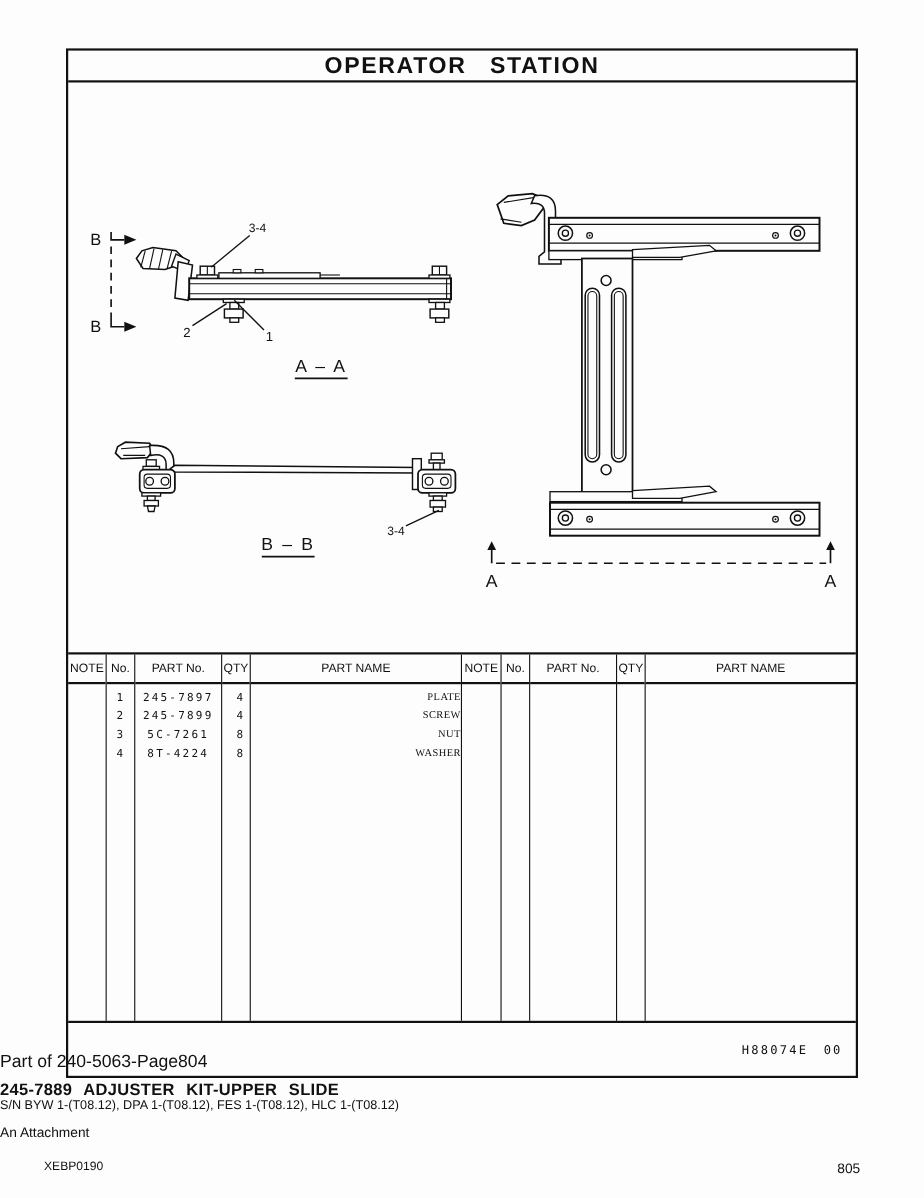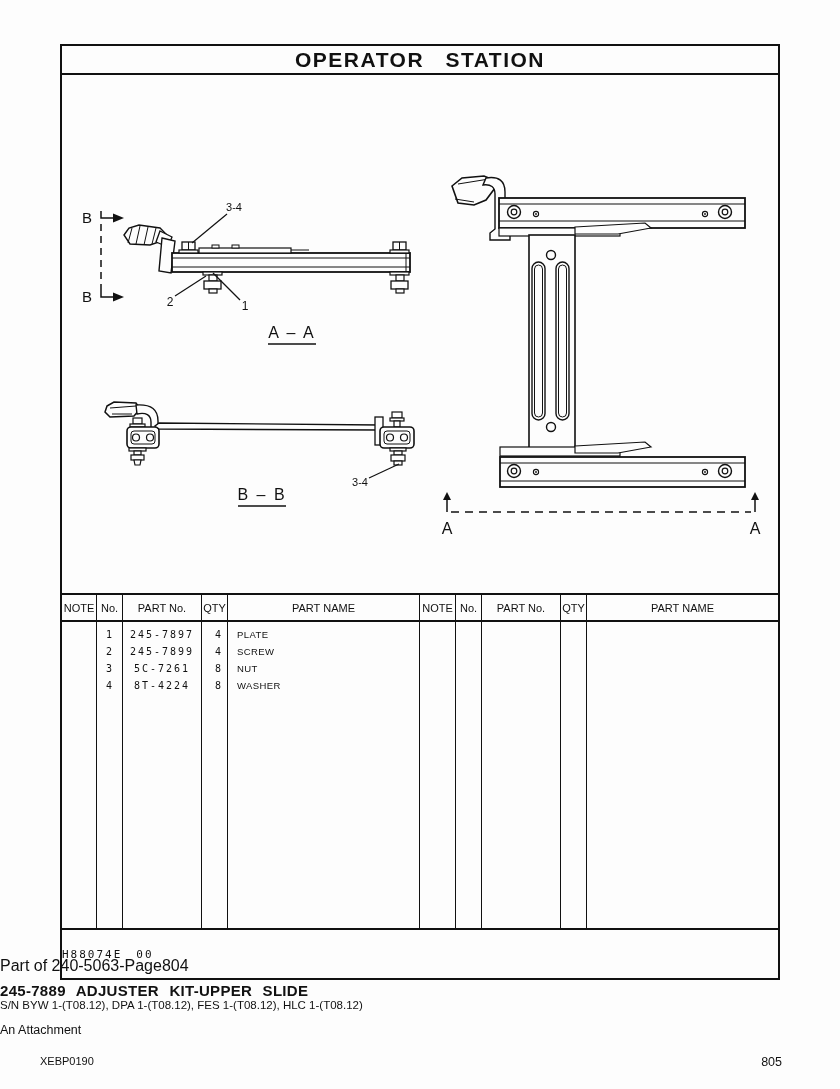--- a/index.html
+++ b/index.html
@@ -44,24 +44,24 @@
     font-size:11px; white-space:nowrap;
   }
   .pt-body { flex:1; padding-top:4px; }
   .pt-cell {
     height:17px; line-height:17px; font-size:10px; white-space:nowrap;
     font-family:"DejaVu Sans Mono", monospace;
   }
   .c-no .pt-cell   { text-align:center; letter-spacing:1px; }
   .c-part .pt-cell { text-align:center; letter-spacing:2px; }
   .c-qty .pt-cell  { text-align:right; padding-right:5px; letter-spacing:1px; }
-  .c-name .pt-cell { text-align:left; padding-left:9px; letter-spacing:.4px;
-                     font-family:Liberation Sans, sans-serif; font-size:9.5px; }
+  .c-name .pt-cell { text-align:right; padding-left:9px; letter-spacing:.4px;
+                     font-family:Liberation Serif, serif; font-size:9.5px; }
   .code-strip {
-    flex:1; display:flex; align-items:center; 
+    flex:1; display:flex; align-items:center; justify-content:flex-end;
     padding-right:12px; gap:14px;
     font-family:"DejaVu Sans Mono", monospace;
     font-size:11px; letter-spacing:2px;
   }
 
   
   .f-line { position:absolute; left:0; width:840px; white-space:nowrap; }
   .f-title  { top:982px;  font-size:15px; font-weight:bold; word-spacing:6px; letter-spacing:.3px; }
   .f-serial { top:999px;  font-size:11.5px; }
   .f-partof { top:957px; font-size:16px; }

